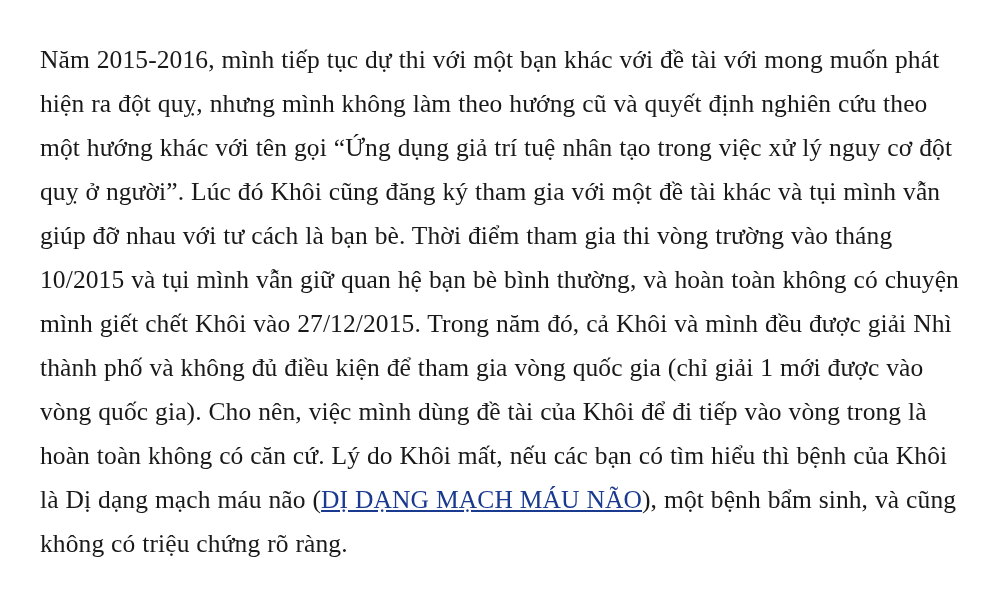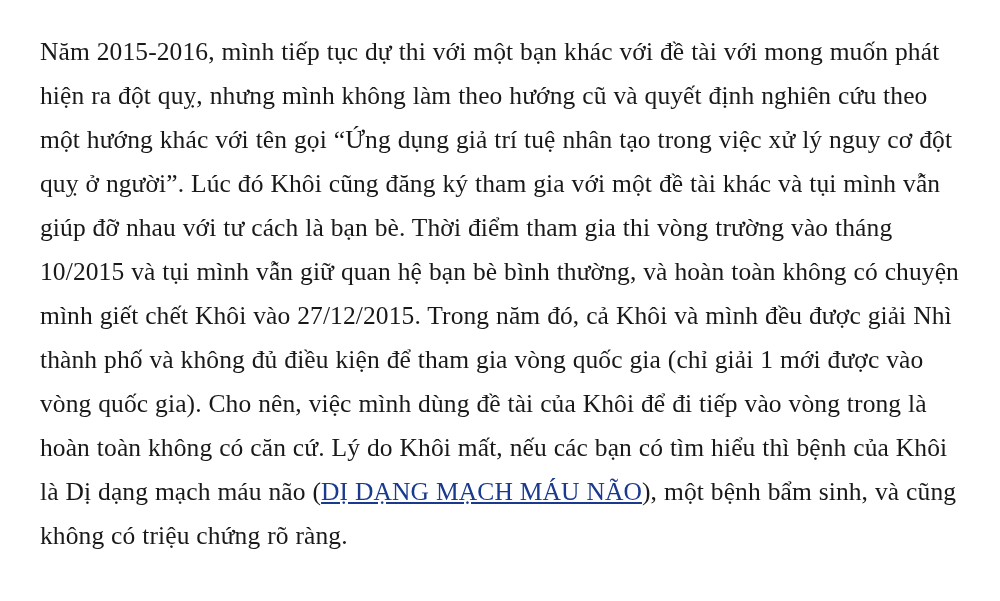--- a/index.html
+++ b/index.html
@@ -17,21 +17,21 @@
   .article {
     box-sizing: border-box;
     width: 1000px;
     padding: 22px 40px 0 40px;
   }
   .para {
     font-size: 25.5px;
     line-height: 44px;
     text-align: left;
     color: #191919;
-    margin: 8px 0 0 0;
+    margin: 16px 0 0 0;
     letter-spacing: 0.1px;
     word-spacing: 0.4px;
   }
   .para + .para {
     margin-top: 42px;
   }
   a.inline-link {
     color: #1a3a8f;
     text-decoration: underline;
     text-underline-offset: 2px;

